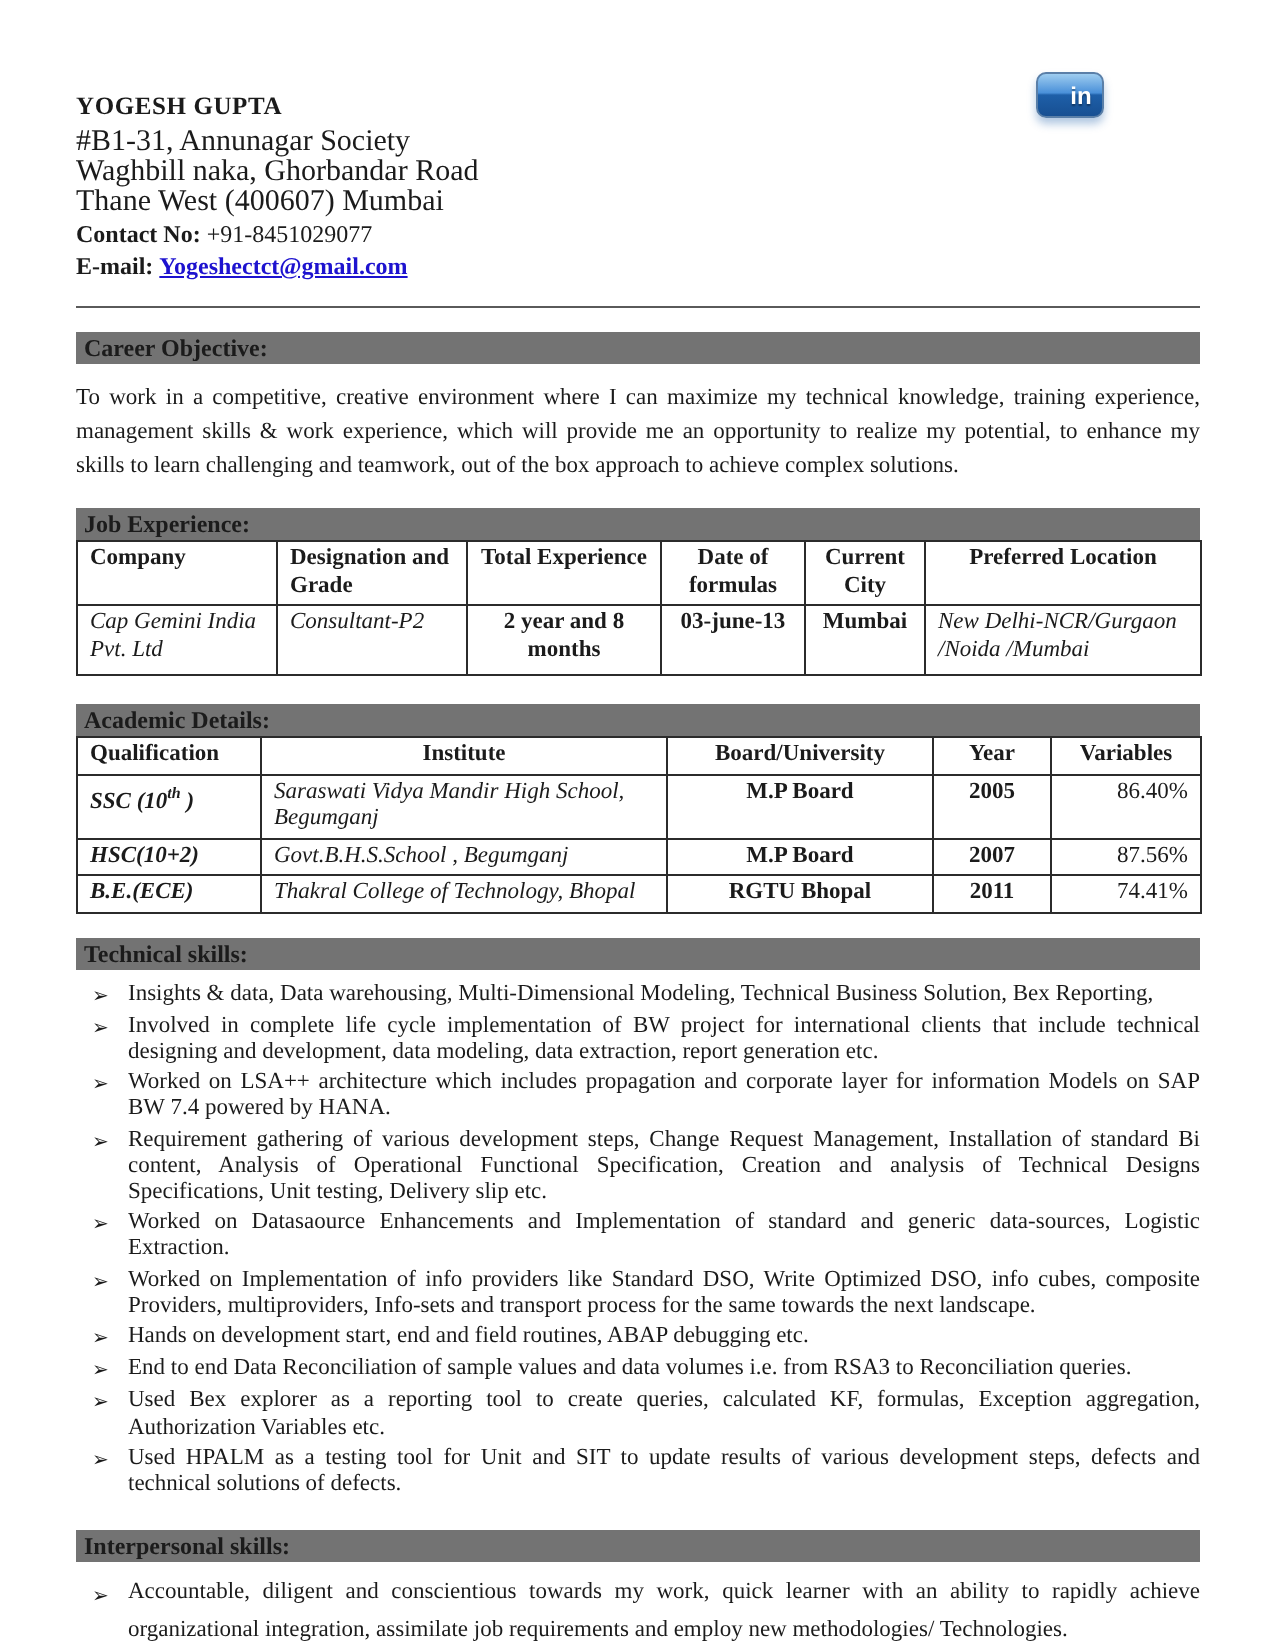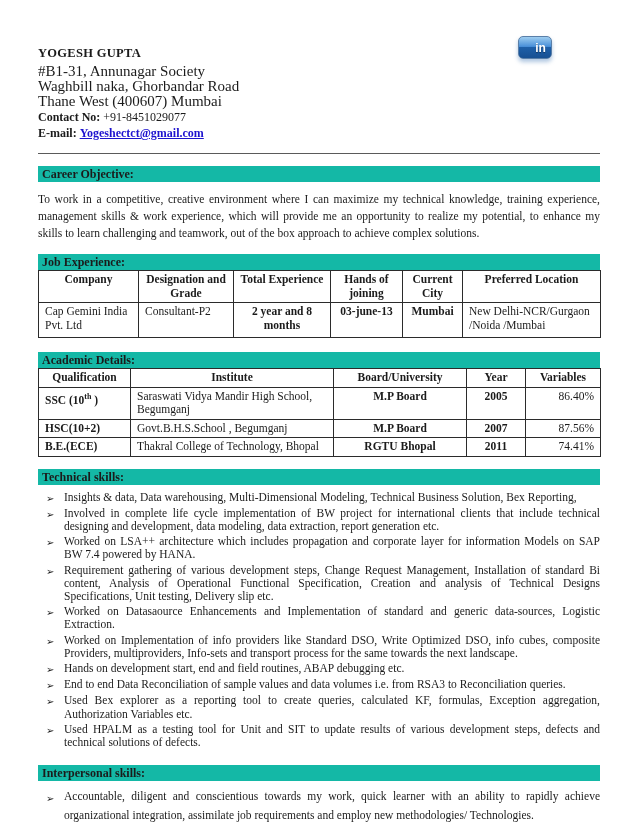--- a/index.html
+++ b/index.html
@@ -24,36 +24,36 @@
     display:flex;align-items:center;justify-content:center;cursor:pointer;padding-left:11px;
   }
   .linkedin span{
     color:#ffffff;font-family:"Liberation Sans",sans-serif;font-weight:bold;
     font-size:12px;line-height:1;text-shadow:0 1px 1px rgba(0,0,0,.4);
   }
 
   .rule{border:none;border-top:1px solid #5a5a5a;margin:12px 0 12px 0;}
 
   .bar{
-    background:#14b8a6;font-weight:bold;font-size:12px;line-height:14px;
+    background:#737373;font-weight:bold;font-size:12px;line-height:14px;
     padding:1px 4px;box-sizing:border-box;
   }
   .mt14{margin-top:14px;}
   .mt12{margin-top:12px;}
   .mt16{margin-top:16px;}
 
   .objective{margin:9px 0 12px 0;line-height:17px;text-align:justify;}
 
   table{border-collapse:collapse;width:562px;table-layout:fixed;}
   th,td{border:1px solid #2b2b2b;padding:2px 6px;vertical-align:top;font-size:11.5px;line-height:13.5px;word-wrap:break-word;}
   th{font-weight:bold;text-align:center;}
 
-  .job-table th.left,.acad-table th.left{text-align:center;}
+  .job-table th.left,.acad-table th.left{text-align:left;}
   .job-table td{height:30px;}
-  .td-left{text-align:left;}
+  .td-left{text-align:left;font-style:italic;}
   .td-center{text-align:center;font-weight:bold;}
   .td-right{text-align:right;}
   .qual{font-weight:bold;}
   sup{font-size:8px;}
 
   ul.skills{list-style:none;margin:6px 0 0 0;padding:0;}
   .skills li{display:flex;margin-bottom:2px;}
   .skills .bullet{flex:0 0 18px;margin-left:8px;text-align:left;font-size:10px;line-height:13.2px;padding-top:1px;}
   .skills .li-text{flex:1;line-height:13.2px;text-align:justify;}
   ul.inter .li-text{line-height:19px;}
@@ -96,21 +96,21 @@
         <col style="width:97px">
       <col style="width:72px">
         <col style="width:60px">
         <col style="width:138px">
     </colgroup>
     <thead>
       <tr>
         <th class="left">Company</th>
         <th class="left">Designation and Grade</th>
         <th>Total Experience</th>
-        <th>Hands of joining</th>
+        <th>Date of formulas</th>
         <th>Current City</th>
         <th>Preferred Location</th>
       </tr>
     </thead>
     <tbody>
       <tr>
         <td class="td-left">Cap Gemini India Pvt. Ltd</td>
         <td class="td-left">Consultant-P2</td>
         <td class="td-center">2 year and 8 months</td>
         <td class="td-center">03-june-13</td>

